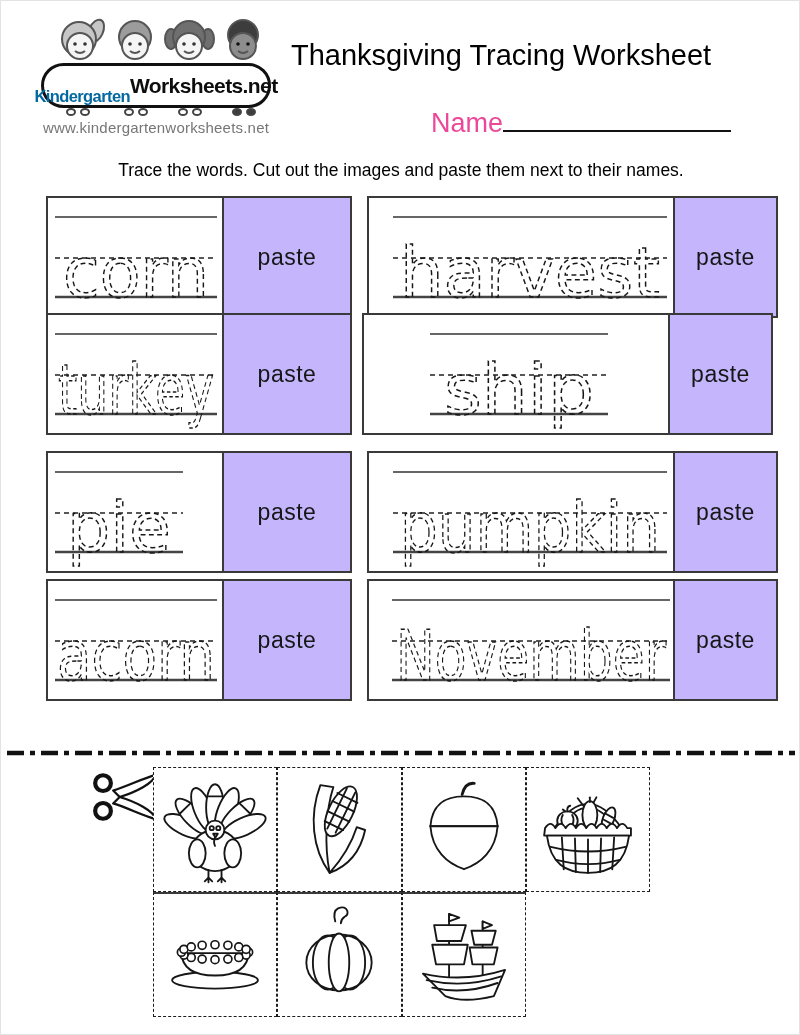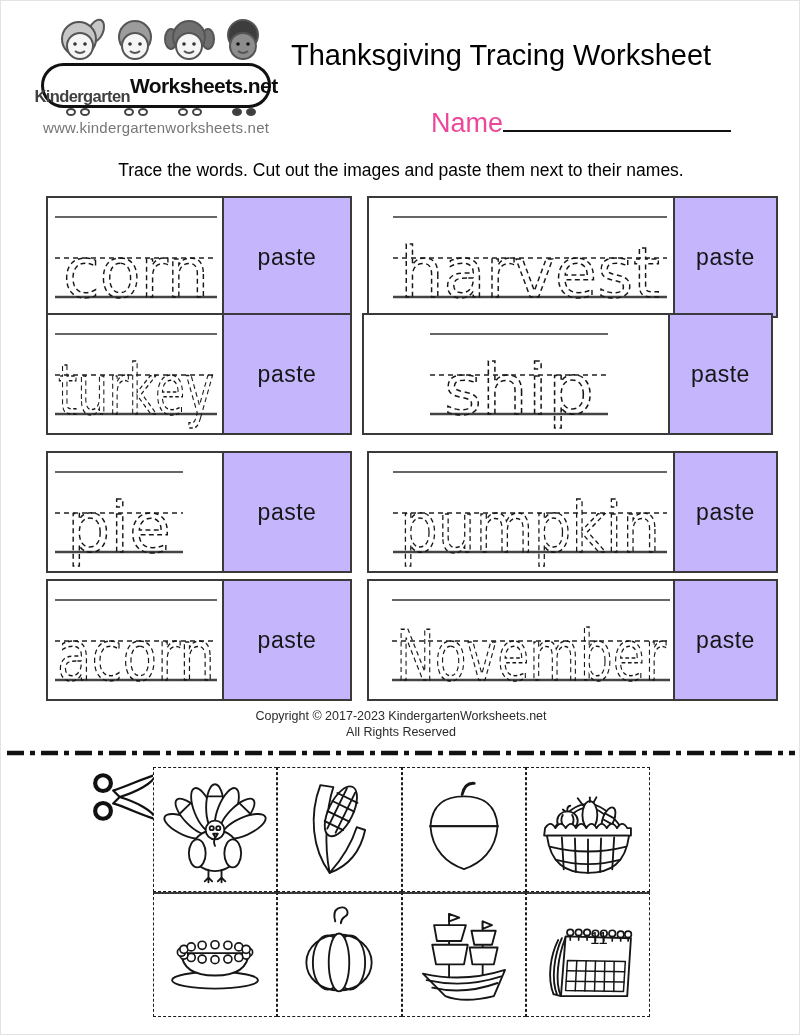--- a/index.html
+++ b/index.html
@@ -5,21 +5,21 @@
   html,body{margin:0;padding:0;background:#fff;}
   #page{position:relative;width:800px;height:1035px;background:#fff;border:1px solid #e3e3e3;
         font-family:"Liberation Sans",sans-serif;color:#111;overflow:hidden;box-sizing:border-box;}
   *,*:before,*:after{box-sizing:border-box;}
 
   
   .kids-svg{position:absolute;left:42px;top:14px;width:230px;height:54px;}
   .logo-box{position:absolute;left:40px;top:62px;width:230px;height:45px;border:3px solid #111;
             border-radius:24px;background:#fff;display:flex;align-items:center;justify-content:center;
             white-space:nowrap;z-index:2;}
-  .logo-box .t1{font-weight:bold;font-size:16.5px;letter-spacing:-0.6px;color:#404040;margin-top:22px;}
+  .logo-box .t1{font-weight:bold;font-size:16.5px;letter-spacing:-0.6px;color:#0369a1;margin-top:22px;}
   .logo-box .t2{font-weight:bold;font-size:21px;letter-spacing:-0.6px;color:#0d0d0d;}
   .feet-svg{position:absolute;left:42px;top:105px;width:230px;height:12px;}
   .website{position:absolute;left:30px;top:118px;width:250px;text-align:center;
            font-size:15px;color:#767676;letter-spacing:0.2px;}
 
   
   .page-title{position:absolute;left:290px;top:38px;font-size:29px;color:#000;white-space:nowrap;
               letter-spacing:0px;}
   .name-row{position:absolute;left:430px;top:104px;white-space:nowrap;}
   .name-row .lbl{font-size:27px;color:#ec4899;}
@@ -210,24 +210,20 @@
               <line x1="7" x2="285" y1="99" y2="99" stroke="#444444" stroke-width="2.4"></line>
               <text x="11" y="99" font-size="70" textLength="270" lengthAdjust="spacingAndGlyphs" fill="none" stroke="#161616" stroke-width="1.5" stroke-dasharray="5 3.5">November</text>
             </svg></div>
           <div class="paste-box">
             <span class="paste-label">paste</span>
           </div>
         </div>
       </div>
     </div>
 
-  <div class="copyright">
-    <div>Copyright © 2017-2023 KindergartenWorksheets.net</div>
-    <div>All Rights Reserved</div>
-  </div>
 
   <svg class="cutline-svg" viewBox="0 0 800 14">
     <line x1="6" y1="7" x2="794" y2="7" stroke="#111" stroke-width="4.5" stroke-dasharray="17 6 5 6"></line>
   </svg>
 
   <svg class="scissors-svg" viewBox="0 0 80 64">
     <g stroke="#111" fill="#fff" stroke-linejoin="round">
       <path stroke-width="2.5" d="M24,25 C40,20 58,11 70,8 C68,17 48,27 31,32 Z"></path>
       <path stroke-width="2.5" d="M24,39 C40,44 58,53 70,56 C68,47 48,37 31,32 Z"></path>
       <circle cx="13" cy="17" r="8.5" stroke-width="4.5" fill="none"></circle>
@@ -263,26 +259,20 @@
       </div>
       <div class="cutout-cell row2">
         <svg class="cutout-svg" viewBox="0 0 120 120">
           <use href="#sym-pumpkin"></use>
         </svg>
       </div>
       <div class="cutout-cell row2">
         <svg class="cutout-svg" viewBox="0 0 120 120">
           <use href="#sym-ship"></use>
         </svg>
-      </div>
-      <div class="cutout-cell row2">
-        <svg class="cutout-svg" viewBox="0 0 120 120">
-          <use href="#sym-calendar"></use>
-        </svg>
-        <span class="cal-num">11</span>
       </div>
     </div>
 
   <svg width="0" height="0" style="position:absolute">
     <defs>
       <symbol id="sym-turkey" viewBox="0 0 120 120">
         <g>
           <ellipse cx="60" cy="36" rx="9.5" ry="25" transform="rotate(-66 60 70)" style="fill:#fff"></ellipse>
           <ellipse cx="60" cy="36" rx="9.5" ry="25" transform="rotate(-44 60 70)" style="fill:#fff"></ellipse>
           <ellipse cx="60" cy="36" rx="9.5" ry="25" transform="rotate(-22 60 70)" style="fill:#fff"></ellipse>

